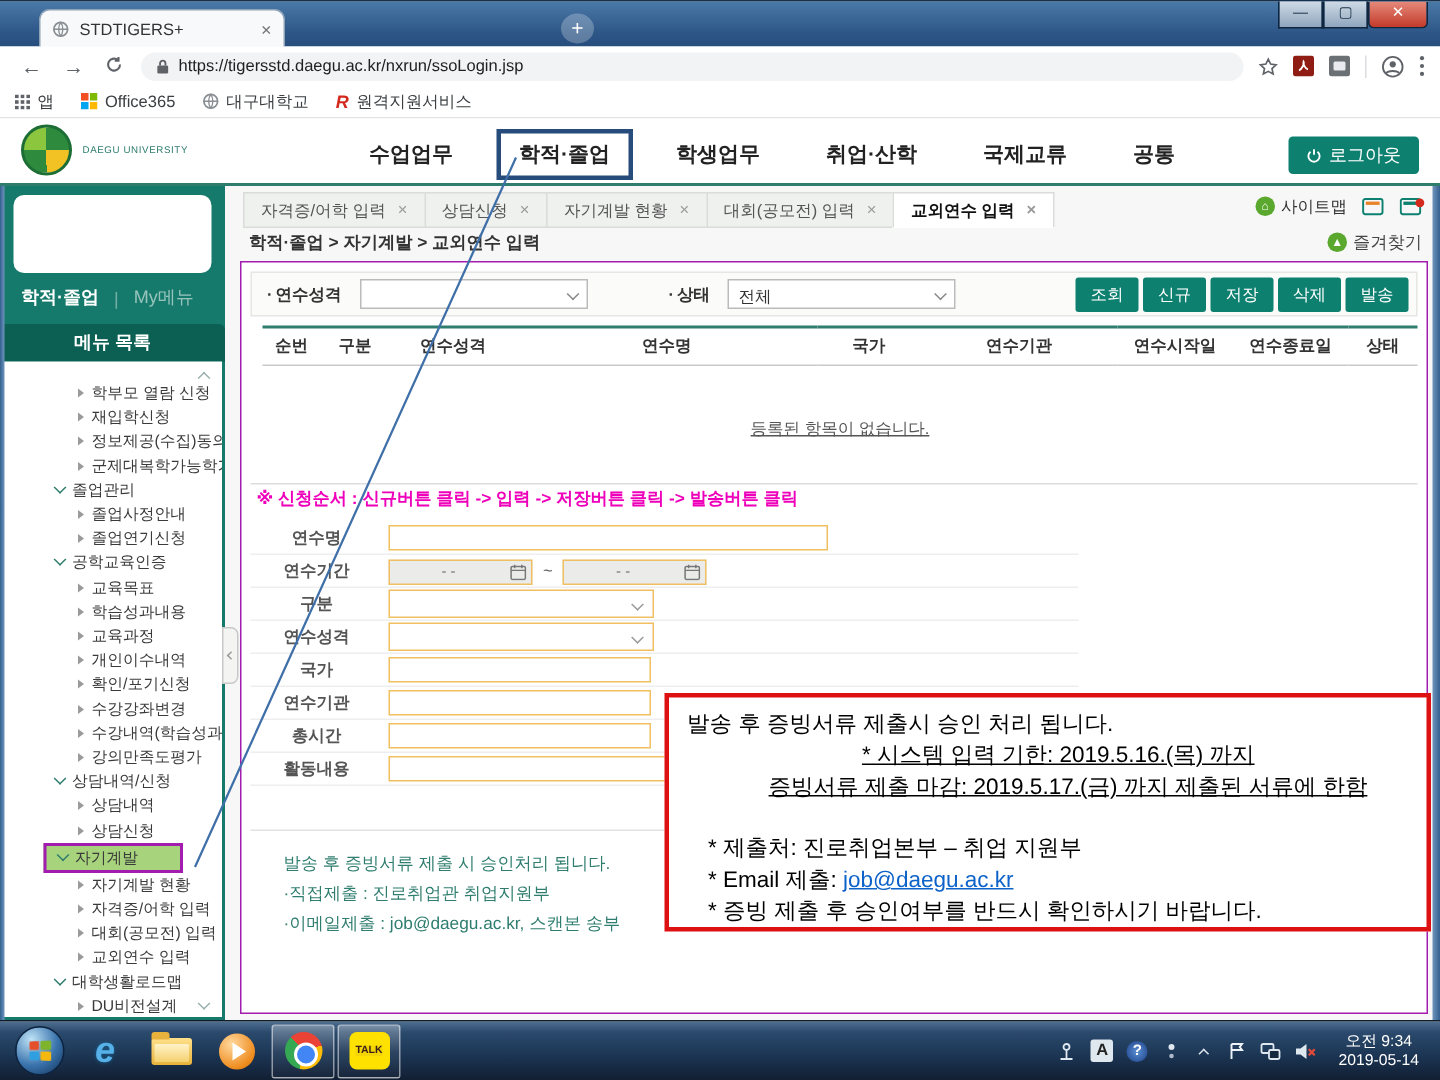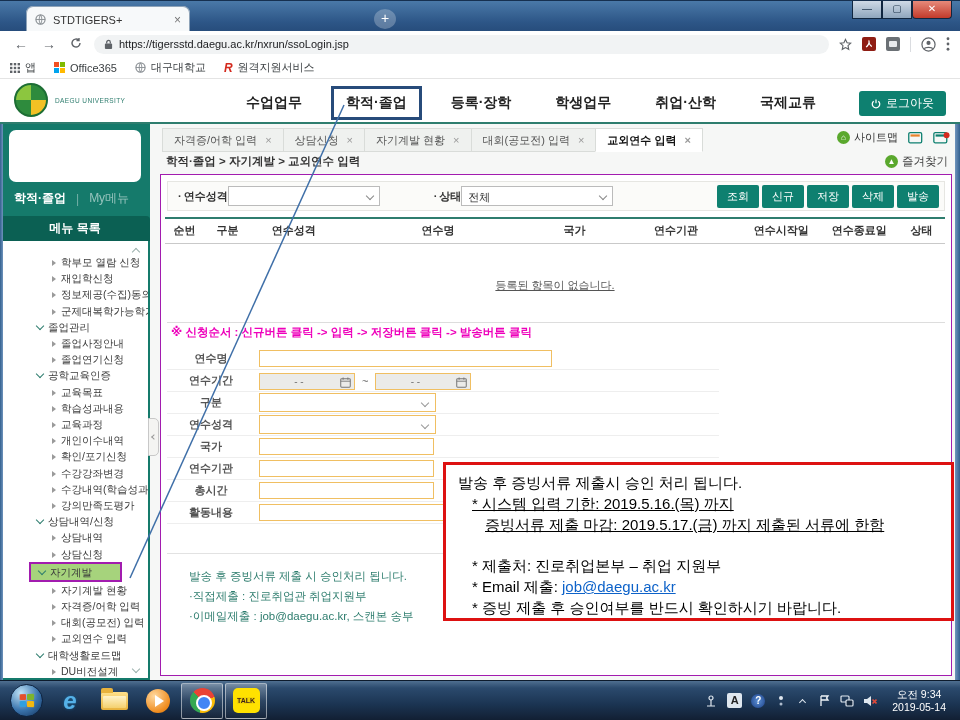--- a/index.html
+++ b/index.html
@@ -81,30 +81,30 @@
   .wtab-rt { position:absolute; top:6px; right:10px; display:flex; align-items:center; gap:10px; font-size:11px; color:#333; }
   .greendot { width:13px; height:13px; border-radius:50%; background:#5aa82d; display:inline-flex; align-items:center; justify-content:center; color:#fff; font-size:8px; }
   .bcrow { position:absolute; top:30px; left:16px; right:10px; height:18px; font-size:11.5px; font-weight:bold; color:#333; }
   .favlink { position:absolute; right:2px; top:0; font-weight:normal; display:flex; gap:4px; align-items:center; color:#444; }
   .panel { position:absolute; top:50px; left:10px; right:8px; bottom:4px; background:#fff; border:1px solid #a21caf; }
 
   .filterbar { position:absolute; top:6px; left:6px; right:6px; height:30px; background:#fbfbf9;
     border:1px solid #e6e6e2; display:flex; align-items:center; font-size:11px; color:#333; }
   .flabel2 { font-weight:bold; margin-left:10px; }
   .flabel2::before { content:"·"; margin-right:2px; }
-  .fselect { height:20px; background:#fff; border:1px solid #bbb; margin-left:0; position:relative;
+  .fselect { height:20px; background:#fff; border:1px solid #bbb; margin-left:12px; position:relative;
     font-size:11px; color:#333; padding:3px 0 0 6px; }
   .fselect::after { content:""; position:absolute; right:6px; top:6px; width:5px; height:5px;
     border-left:1.4px solid #888; border-bottom:1.4px solid #888; transform:rotate(-45deg); }
   .sel-nature { width:152px; } .sel-status { width:152px; margin-right:0; }
   .gap28 { width:44px; }
   .btnrow { margin-left:auto; margin-right:5px; display:flex; gap:3px; }
   .tealbtn { background:#0e8070; color:#fff; font-size:11px; padding:4px 10px; border-radius:2px; white-space:nowrap; }
 
-  .grid { position:absolute; top:42px; left:4px; right:6px; }
+  .grid { position:absolute; top:42px; left:14px; right:6px; }
   .gtable { width:100%; border-collapse:collapse; border-top:2px solid #2e7d6e; }
   .gtable th { font-size:11px; font-weight:bold; color:#333; padding:4px 0 5px; border-bottom:1px solid #c9c9c9; }
   .gempty { text-align:center; font-size:11px; color:#555; padding-top:34px;text-decoration:underline; }
   .hr1 { position:absolute; top:147px; left:6px; right:6px; border-top:1px solid #ddd; }
   .steps { position:absolute; top:150px; left:10px; font-size:11.5px; font-weight:bold; color:#ee00bb; }
 
   .form { position:absolute; top:173px; left:6px; width:552px; }
   .frow { display:flex; align-items:center; height:22px; border-bottom:1px solid #eee; }
   .flabel { width:88px; text-align:center; font-size:11px; font-weight:bold; color:#555; }
   .fctl { flex:1; display:flex; align-items:center; padding-left:4px; }
@@ -120,21 +120,21 @@
     border-left:1.4px solid #999; border-bottom:1.4px solid #999; transform:rotate(-45deg); }
 
   .greennotes { position:absolute; top:378px; left:6px; right:6px; border-top:1px solid #e2e2e2;
     padding:12px 0 0 22px; font-size:11.5px; color:#2e7d6e; line-height:20px; }
 
   
   .rednote { position:absolute; left:443px; top:462px; width:511px; height:159px; background:#fff;
     border:3px solid #dd1111; z-index:20; padding:7px 12px; font-size:15px; color:#000; line-height:21px; }
   .rednote p { white-space:nowrap; }
   .ind1 { padding-left:14px; } .ind2 { padding-left:27px; }
-  .uline { text-decoration:underline; }
+  .uline { text-decoration:underline;text-align:center; }
   .mt { margin-top:20px; }
   .maillink { color:#0d62c9; text-decoration:underline; }
   .annline { position:absolute; left:0; top:0; z-index:15; pointer-events:none; }
   .handle { position:absolute; left:148px; top:418px; width:11px; height:38px; background:#f4f4f2;
     border:1px solid #c8c8c8; border-radius:0 5px 5px 0; z-index:5; display:flex; align-items:center; justify-content:center; }
   .handle i { width:4px; height:4px; border-left:1.4px solid #999; border-bottom:1.4px solid #999; transform:rotate(45deg); }
   .frame-right { position:absolute; right:0; top:124px; bottom:40px; width:5px; background:linear-gradient(90deg,#6f94bd,#33608f); z-index:22; }
   .frame-left { position:absolute; left:0; top:124px; bottom:40px; width:3px; background:linear-gradient(90deg,#33608f,#6f94bd); z-index:22; }
 
   
@@ -294,21 +294,20 @@
   <div class="siteheader">
     <div class="logo">
       <div class="logomark"></div>
       <div>
         <div class="logosub">DAEGU UNIVERSITY</div>
       </div>
     </div>
     <div class="mainnav" data-repeat="header.nav">
         <span class="navitem">수업업무</span>
         <span class="navitem boxed">학적·졸업</span>
-        <span class="navitem">등록·장학</span>
         <span class="navitem">학생업무</span>
         <span class="navitem">취업·산학</span>
         <span class="navitem">국제교류</span>
         <span class="navitem">공통</span>
       </div>
     <div class="logoutbtn">
       <svg width="10" height="10" viewBox="0 0 12 12">
           <path d="M3.2 2.6a4.5 4.5 0 1 0 5.6 0" fill="none" stroke="#fff" stroke-width="1.5"></path>
           <line x1="6" y1="0.5" x2="6" y2="5" stroke="#fff" stroke-width="1.5"></line>
         </svg>

